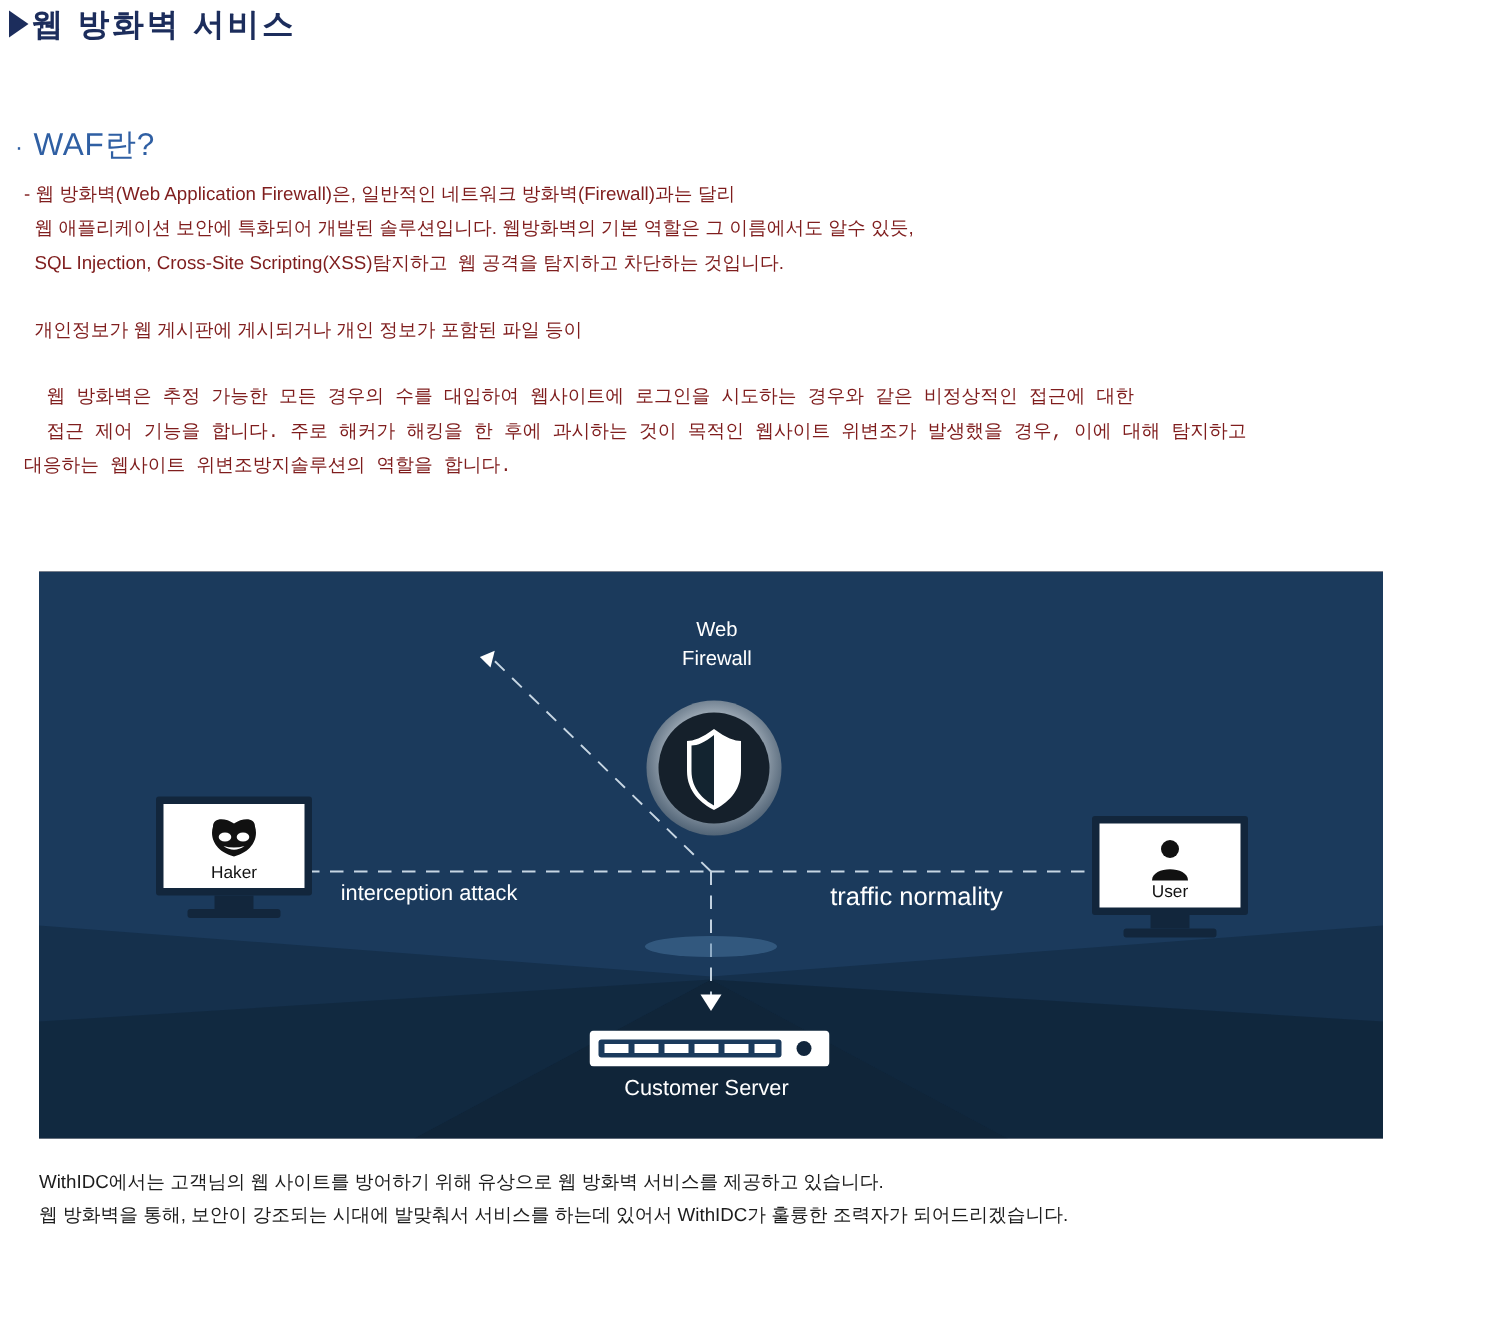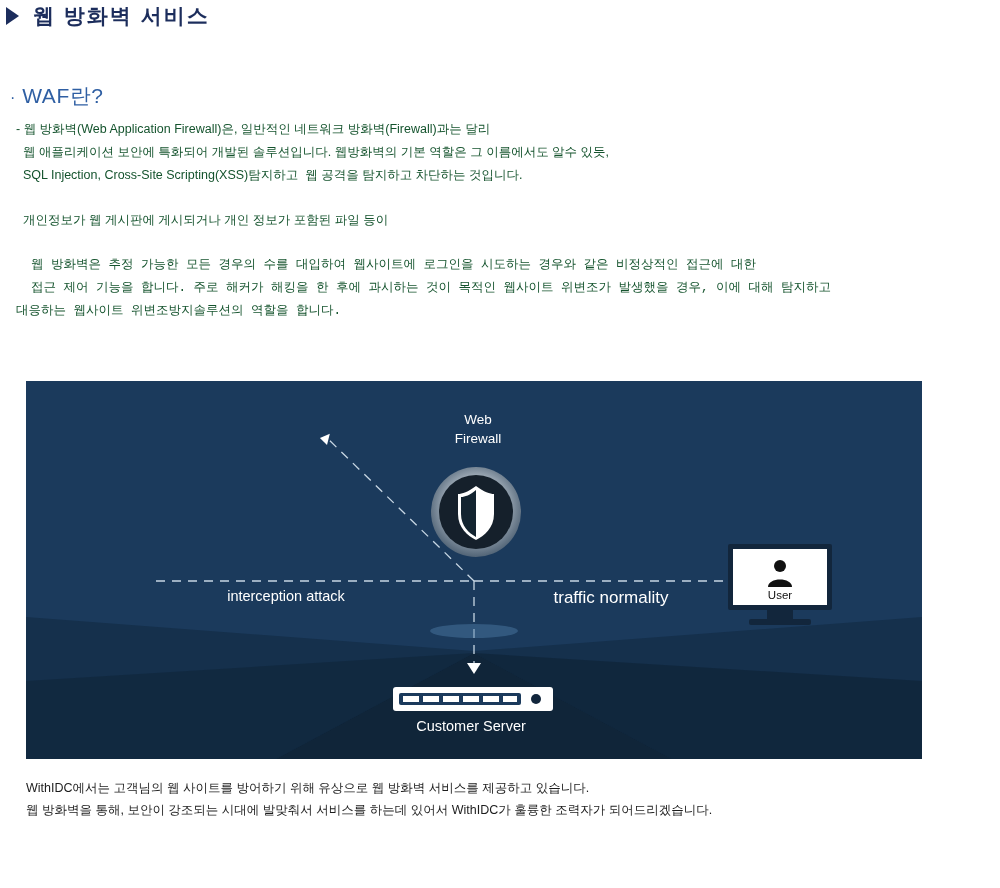--- a/index.html
+++ b/index.html
@@ -21,21 +21,21 @@
     height: 888px;
   }
 
   
   .page-title {
     position: absolute;
     left: 6px;
     top: 2px;
     display: flex;
     align-items: center;
-    gap: 12px;
+    gap: 0;
   }
   .page-title .tri {
     width: 0; height: 0;
     border-left: 13px solid #1c2d5c;
     border-top: 9px solid transparent;
     border-bottom: 9px solid transparent;
     margin-right: 2px;
   }
   .page-title .title-text {
     font-size: 21px;
@@ -65,21 +65,21 @@
   }
 
   
   .body-copy {
     position: absolute;
     left: 16px;
     top: 118px;
     width: 950px;
     font-size: 12.5px;
     line-height: 23px;
-    color: #14532d;
+    color: #7f1d1d;
   }
   .body-copy .para {
     margin: 0 0 22px 0;
   }
   .body-copy .para:last-child { margin-bottom: 0; font-family: Liberation Mono, monospace; }
   .body-copy .line { display: block; white-space: pre; }
 
   
   .diagram {
     position: absolute;
@@ -275,20 +275,35 @@
             <stop offset="100%" stop-color="#6f7b85" stop-opacity="0.65"></stop>
           </radialGradient>
         </defs>
         <circle cx="46" cy="46" r="45" fill="url(#shieldGlow)"></circle>
         <circle cx="46" cy="46" r="37" fill="#15202b"></circle>
         <path d="M46 20 C38 26 32 28 28 28 L28 48 C28 62 38 70 46 74 C54 70 64 62 64 48 L64 28 C60 28 54 26 46 20 Z" fill="#ffffff"></path>
         <path d="M46 24 C40 29 35 31 31 31 L31 48 C31 60 39 67 46 71 Z" fill="#132430"></path>
       </svg>
     </div>
 
+    <div class="monitor" id="monitor-haker">
+      <div class="screen">
+        <div class="haker-face">
+          <svg width="36" height="30" viewBox="0 0 36 30">
+            <path d="M4 6 C4 0 12 0 18 4 C24 0 32 0 32 6 C34 12 32 22 18 26 C4 22 2 12 4 6 Z" fill="#111111"></path>
+            <ellipse cx="12" cy="13" rx="4.2" ry="3" fill="#ffffff"></ellipse>
+            <ellipse cx="24" cy="13" rx="4.2" ry="3" fill="#ffffff"></ellipse>
+            <path d="M11 19 Q18 24 25 19 Q18 21 11 19 Z" fill="#ffffff"></path>
+          </svg>
+        </div>
+        <div class="mon-caption" style="bottom:4px;">Haker</div>
+      </div>
+      <div class="stand"></div>
+      <div class="base"></div>
+    </div>
 
     <div class="monitor" id="monitor-user">
       <div class="screen">
         <div class="user-icon">
           <svg width="32" height="32" viewBox="0 0 32 32">
             <circle cx="16" cy="9" r="6" fill="#111111"></circle>
             <path d="M4 30 C4 20 28 20 28 30 Z" fill="#111111"></path>
           </svg>
         </div>
         <div class="mon-caption" style="bottom:4px;">User</div>

